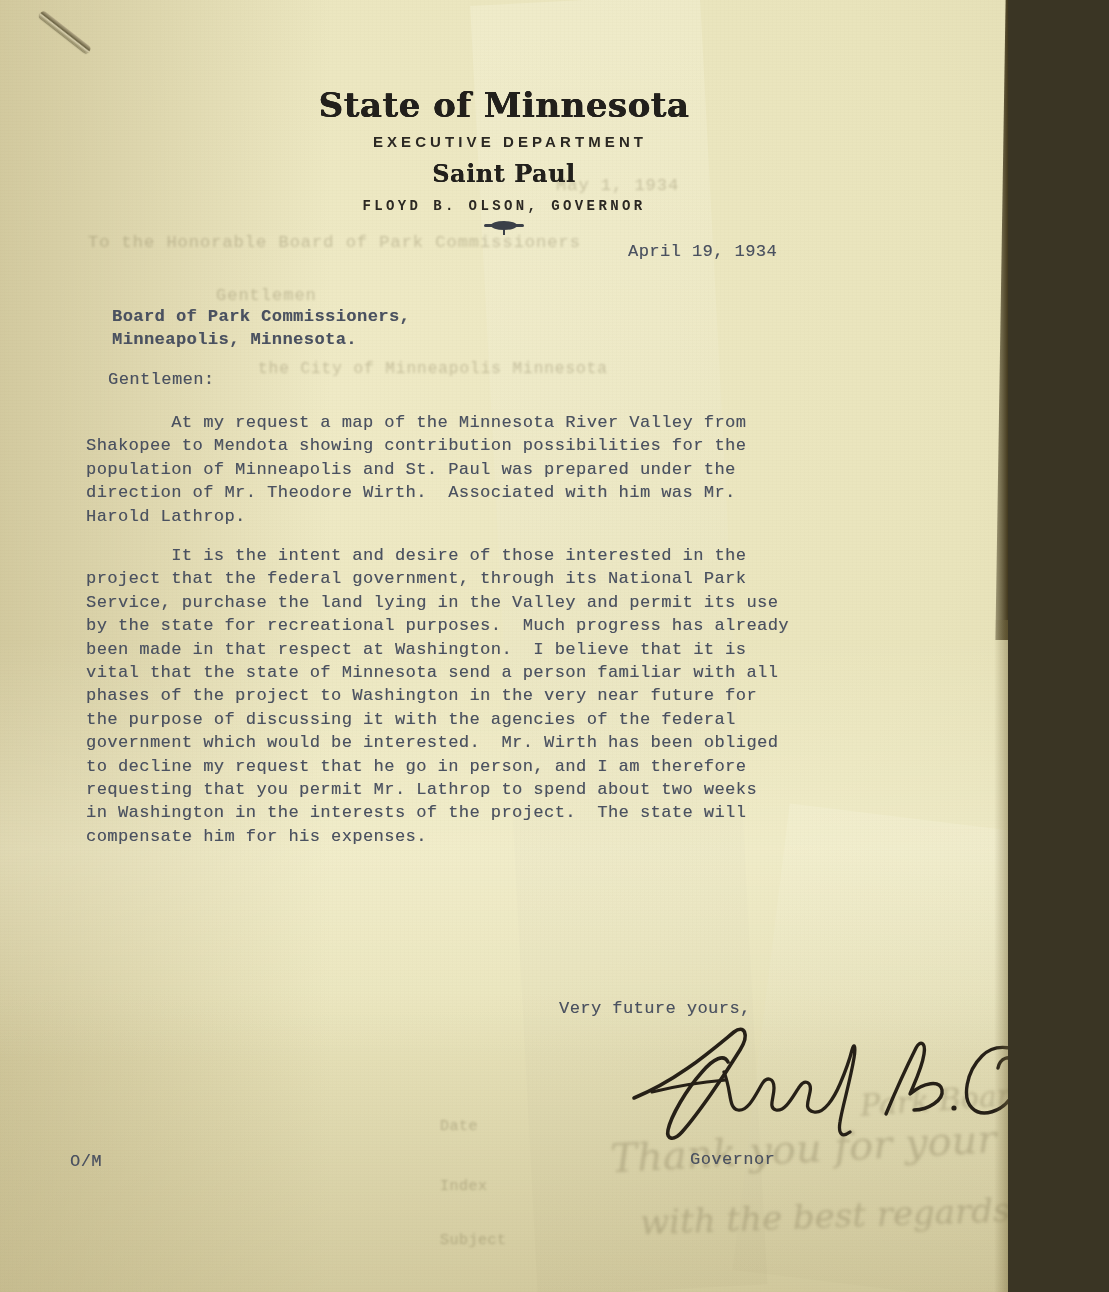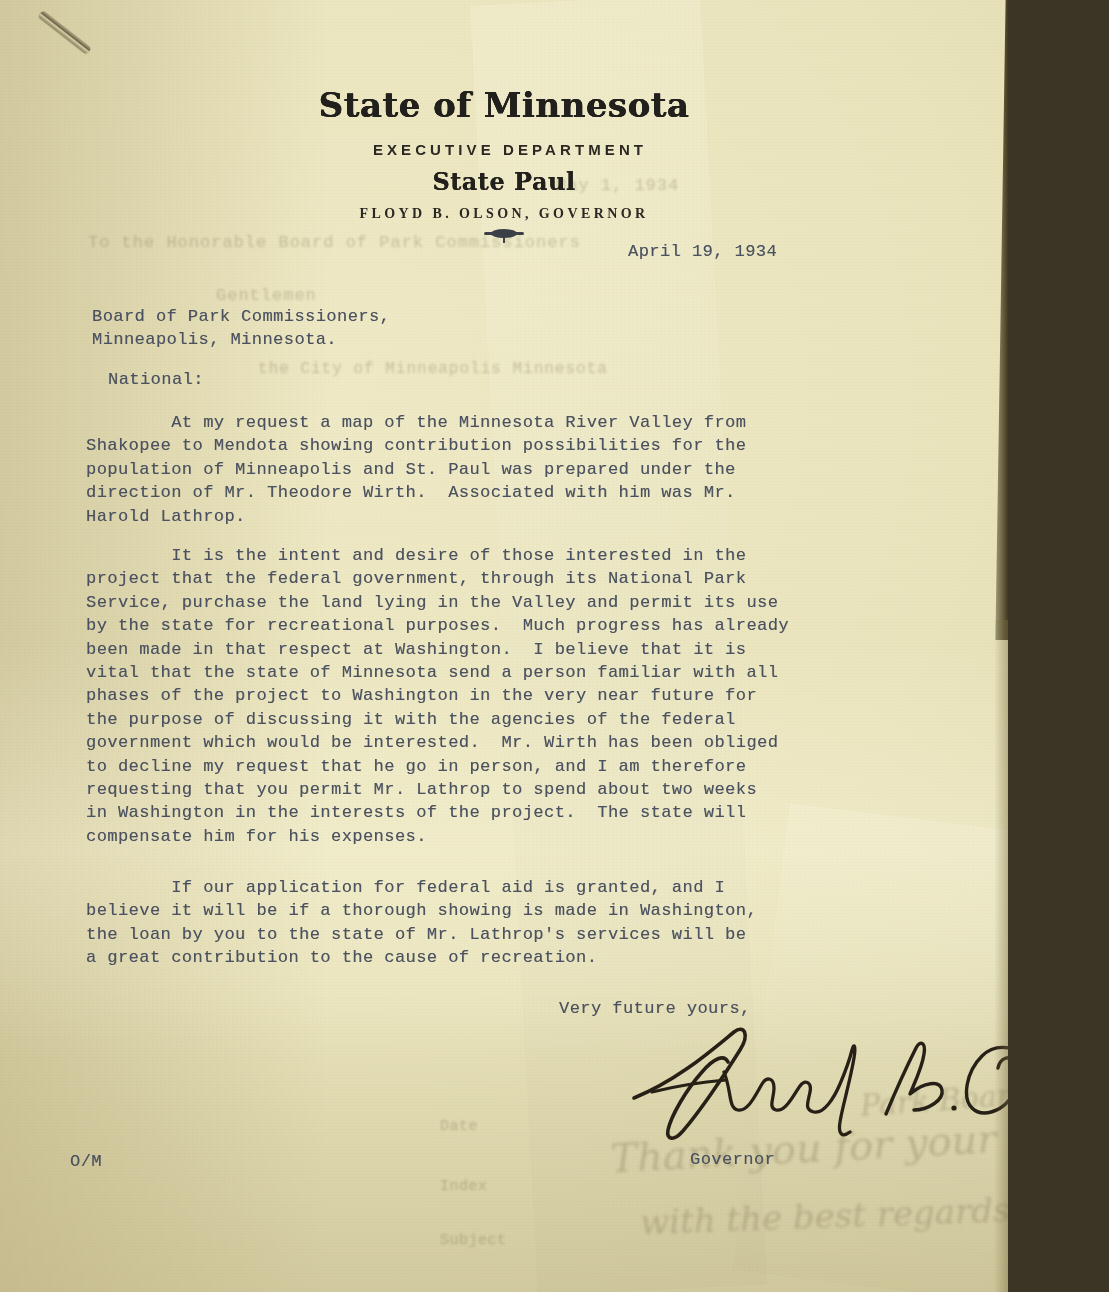--- a/index.html
+++ b/index.html
@@ -145,39 +145,39 @@
   .lh-state {
     font-family: "DejaVu Serif", serif;
     font-weight: bold;
     font-size: 34px;
     letter-spacing: .5px;
     line-height: 1;
     
     text-shadow: 0 0 .6px #22201c, .4px 0 .4px #2a2722;
   }
   .lh-dept {
-    margin-top: 19px;
+    margin-top: 11px;
     font-family: "Liberation Sans", sans-serif;
     font-size: 15px;
     font-weight: bold;
     letter-spacing: 4.1px;
     color: #2b2823;
     padding-left: 12px;
   }
   .lh-city {
     margin-top: 9px;
     font-family: "DejaVu Serif", serif;
     font-weight: bold;
     font-size: 24px;
     letter-spacing: .5px;
     text-shadow: 0 0 .6px #22201c;
   }
   .lh-gov {
     margin-top: 10px;
-    font-family: Liberation Serif, serif;
+    font-family: Liberation Mono, monospace;
     font-size: 14px;
     font-weight: bold;
     letter-spacing: 3.4px;
     color: #2b2823;
   }
   .lh-ornament {
     margin: 7px auto 0;
     width: 40px; height: 13px;
     position: relative;
   }
@@ -208,21 +208,21 @@
     color: #4a5160;
     font-family: "Liberation Mono", "DejaVu Sans Mono", monospace;
     font-size: 17px;
     line-height: 23.4px;
     letter-spacing: .45px;
     white-space: pre;
     text-shadow: .35px .25px .5px rgba(60,66,80,.40);
   }
 
   .date-line   { left: 628px; top: 240px; }
-  .addressee   { left: 92px; top: 305px; }
+  .addressee   { left: 112px; top: 305px; font-weight: bold; }
   .salutation  { left: 108px; top: 368px; }
   .body-para   { left: 86px; }
   .p1 { top: 411px; }
   .p2 { top: 544px; }
   .p3 { top: 876px; }
   .closing     { left: 559px; top: 997px; }
   .gov-title   { left: 690px; top: 1148px; text-align: center; }
   .initials    { left: 70px;  top: 1150px; }
 
   
@@ -264,57 +264,53 @@
   <div class="ghost-form" style="top:1178px">Index</div>
   <div class="ghost-form" style="top:1232px">Subject</div>
 
   <div class="ghost-hand h1">Thank you for your letter</div>
   <div class="ghost-hand h2">with the best regards</div>
   <div class="ghost-hand h3">Park Board</div>
 
   <div class="letterhead">
     <div class="lh-state">State of Minnesota</div>
     <div class="lh-dept">EXECUTIVE DEPARTMENT</div>
-    <div class="lh-city">State Paul</div>
+    <div class="lh-city">Saint Paul</div>
     <div class="lh-gov">FLOYD B. OLSON, GOVERNOR</div>
     <div class="lh-ornament">
       <span class="wing-l"></span>
         <span class="blob"></span>
         <span class="wing-r"></span>
         <span class="stem"></span>
     </div>
   </div>
 
   <div class="typed date-line">April 19, 1934</div>
   <div class="typed addressee">Board of Park Commissioners,
 Minneapolis, Minnesota.</div>
-  <div class="typed salutation">National:</div>
+  <div class="typed salutation">Gentlemen:</div>
 
   <div class="typed body-para p1">        At my request a map of the Minnesota River Valley from
 Shakopee to Mendota showing contribution possibilities for the
 population of Minneapolis and St. Paul was prepared under the
 direction of Mr. Theodore Wirth.  Associated with him was Mr.
 Harold Lathrop.</div>
   <div class="typed body-para p2">        It is the intent and desire of those interested in the
 project that the federal government, through its National Park
 Service, purchase the land lying in the Valley and permit its use
 by the state for recreational purposes.  Much progress has already
 been made in that respect at Washington.  I believe that it is
 vital that the state of Minnesota send a person familiar with all
 phases of the project to Washington in the very near future for
 the purpose of discussing it with the agencies of the federal
 government which would be interested.  Mr. Wirth has been obliged
 to decline my request that he go in person, and I am therefore
 requesting that you permit Mr. Lathrop to spend about two weeks
 in Washington in the interests of the project.  The state will
 compensate him for his expenses.</div>
-  <div class="typed body-para p3">        If our application for federal aid is granted, and I
-believe it will be if a thorough showing is made in Washington,
-the loan by you to the state of Mr. Lathrop's services will be
-a great contribution to the cause of recreation.</div>
 
   <div class="typed closing">Very future yours,</div>
 
   <div class="signature" aria-label="Floyd B. Olson">
     <svg width="520" height="118" viewBox="0 0 520 118">
 
       <path class="sig-stroke" stroke-width="3.6" d="M6 70 C 50 52, 84 22, 106 4 C 116 -4, 122 6, 112 22
                C 96 48, 70 86, 54 104 C 46 113, 38 112, 40 102
                C 43 88, 58 62, 74 44 C 86 30, 96 26, 100 34"></path>
 

